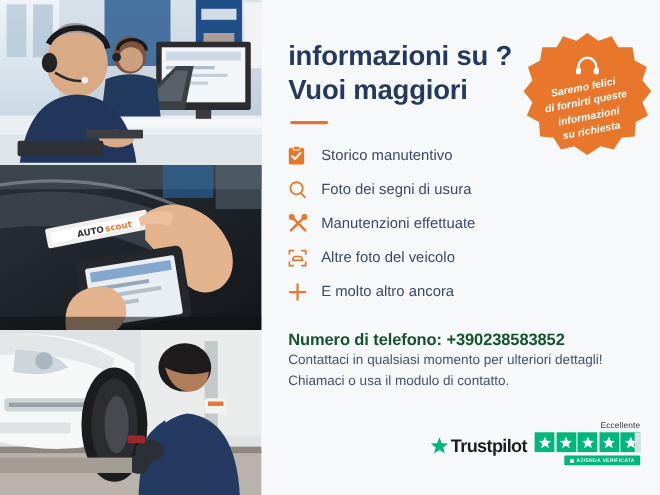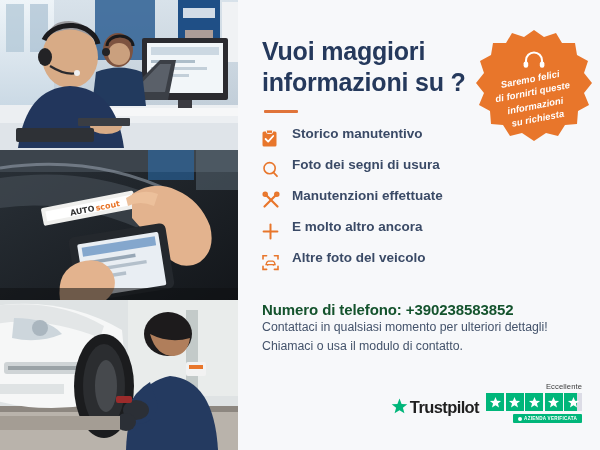--- a/index.html
+++ b/index.html
@@ -71,24 +71,23 @@
 
   
   .feature-list {
     list-style: none;
     margin: 14px 0 0 0;
     padding: 0;
   }
 
   .feature-item {
     display: flex;
-    align-items: flex-start;
+    align-items: center;
     height: 28px;
     margin-bottom: 3px;
-    font-weight: bold;
   }
 
   .feature-icon {
     flex: 0 0 24px;
     width: 24px;
     height: 22px;
     display: flex;
     align-items: center;
     justify-content: flex-start;
   }
@@ -378,22 +377,22 @@
 
         <rect x="0" y="116" width="120" height="14" fill="#a49d94"></rect>
       </svg>
     </div>
 
   </div>
 
   <div class="content-panel">
 
     <div class="heading">
+      <div>informazioni su ?</div>
       <div>Vuoi maggiori</div>
-      <div>informazioni su ?</div>
     </div>
     <div class="heading-rule"></div>
 
     <ul class="feature-list">
 
       <li class="feature-item">
         <span class="feature-icon">
           <svg width="15" height="17" viewBox="0 0 15 17">
             <rect x="0.5" y="1.5" width="14" height="15" rx="1.5" fill="#e8762b"></rect>
             <rect x="4.5" y="0" width="6" height="3.4" rx="1" fill="#e8762b" stroke="#f7f8fa" stroke-width="1"></rect>
@@ -418,49 +417,49 @@
           <svg width="18" height="18" viewBox="0 0 18 18">
             <g stroke="#e8762b" stroke-width="2.2" stroke-linecap="round">
               <line x1="2.5" y1="2.5" x2="15.5" y2="15.5"></line>
               <line x1="15.5" y1="2.5" x2="2.5" y2="15.5"></line>
             </g>
             <circle cx="3.2" cy="3.2" r="1.9" fill="none" stroke="#e8762b" stroke-width="1.7"></circle>
             <circle cx="14.8" cy="3.2" r="1.9" fill="none" stroke="#e8762b" stroke-width="1.7"></circle>
           </svg>
         </span>
         <span class="feature-label">Manutenzioni effettuate</span>
-      </li>
-
-      <li class="feature-item">
-        <span class="feature-icon">
-          <svg width="17" height="17" viewBox="0 0 17 17">
-            <g stroke="#e8762b" stroke-width="2" stroke-linecap="round">
-              <line x1="8.5" y1="1.6" x2="8.5" y2="15.4"></line>
-              <line x1="1.6" y1="8.5" x2="15.4" y2="8.5"></line>
-            </g>
-          </svg>
-        </span>
-        <span class="feature-label">E molto altro ancora</span>
       </li>
 
       <li class="feature-item">
         <span class="feature-icon">
           <svg width="17" height="17" viewBox="0 0 17 17">
             <g stroke="#e8762b" stroke-width="1.6" fill="none" stroke-linecap="round">
               <path d="M1 5 V1.8 H4.6"></path>
                 <path d="M12.4 1.8 H16 V5"></path>
               <path d="M16 12.2 V15.4 H12.4"></path>
                 <path d="M4.6 15.4 H1 V12.2"></path>
             </g>
             <path d="M4 10.6 q0.6 -3 2.2 -3.4 h4.6 q1.8 0.4 2.3 3.4 z" fill="none" stroke="#e8762b" stroke-width="1.3"></path>
             <circle cx="5.6" cy="10.8" r="0.9" fill="#e8762b"></circle>
             <circle cx="11.5" cy="10.8" r="0.9" fill="#e8762b"></circle>
           </svg>
         </span>
         <span class="feature-label">Altre foto del veicolo</span>
+      </li>
+
+      <li class="feature-item">
+        <span class="feature-icon">
+          <svg width="17" height="17" viewBox="0 0 17 17">
+            <g stroke="#e8762b" stroke-width="2" stroke-linecap="round">
+              <line x1="8.5" y1="1.6" x2="8.5" y2="15.4"></line>
+              <line x1="1.6" y1="8.5" x2="15.4" y2="8.5"></line>
+            </g>
+          </svg>
+        </span>
+        <span class="feature-label">E molto altro ancora</span>
       </li>
 
     </ul>
 
     <div class="phone-block">
       <div class="phone-line"><span>Numero di telefono: </span><span>+390238583852</span></div>
       <div class="contact-text">
         <div>Contattaci in qualsiasi momento per ulteriori dettagli!</div>
         <div>Chiamaci o usa il modulo di contatto.</div>
       </div>

